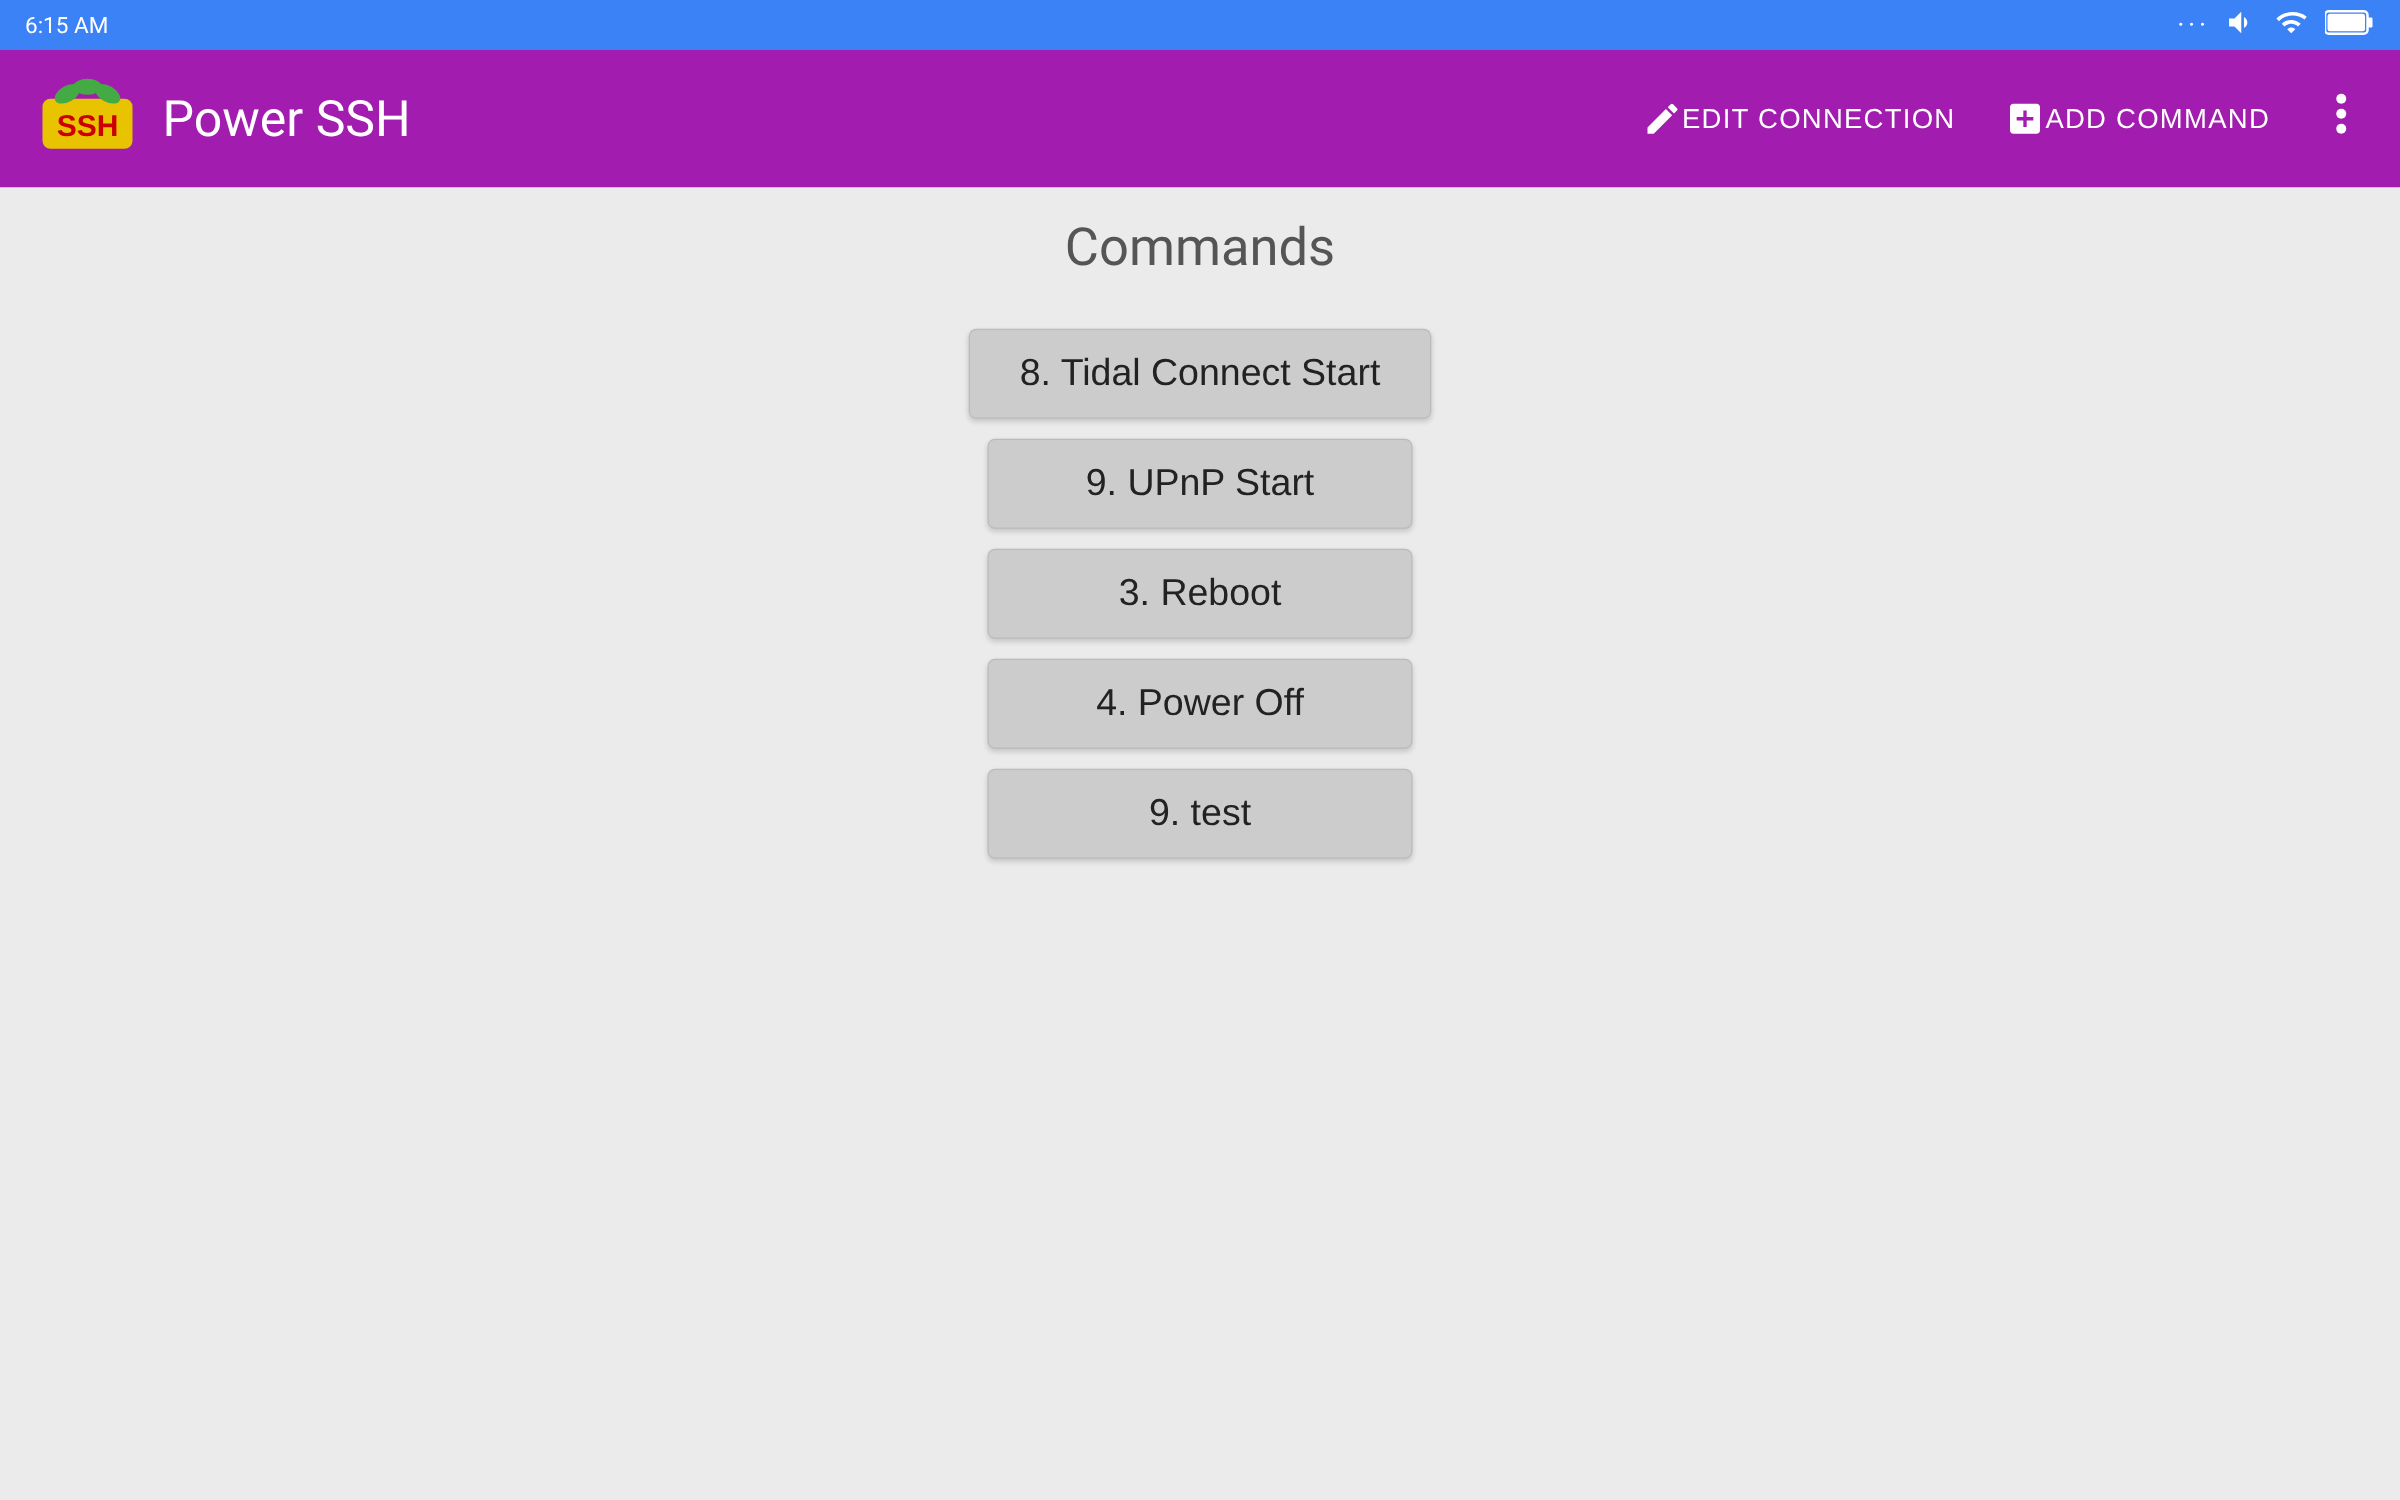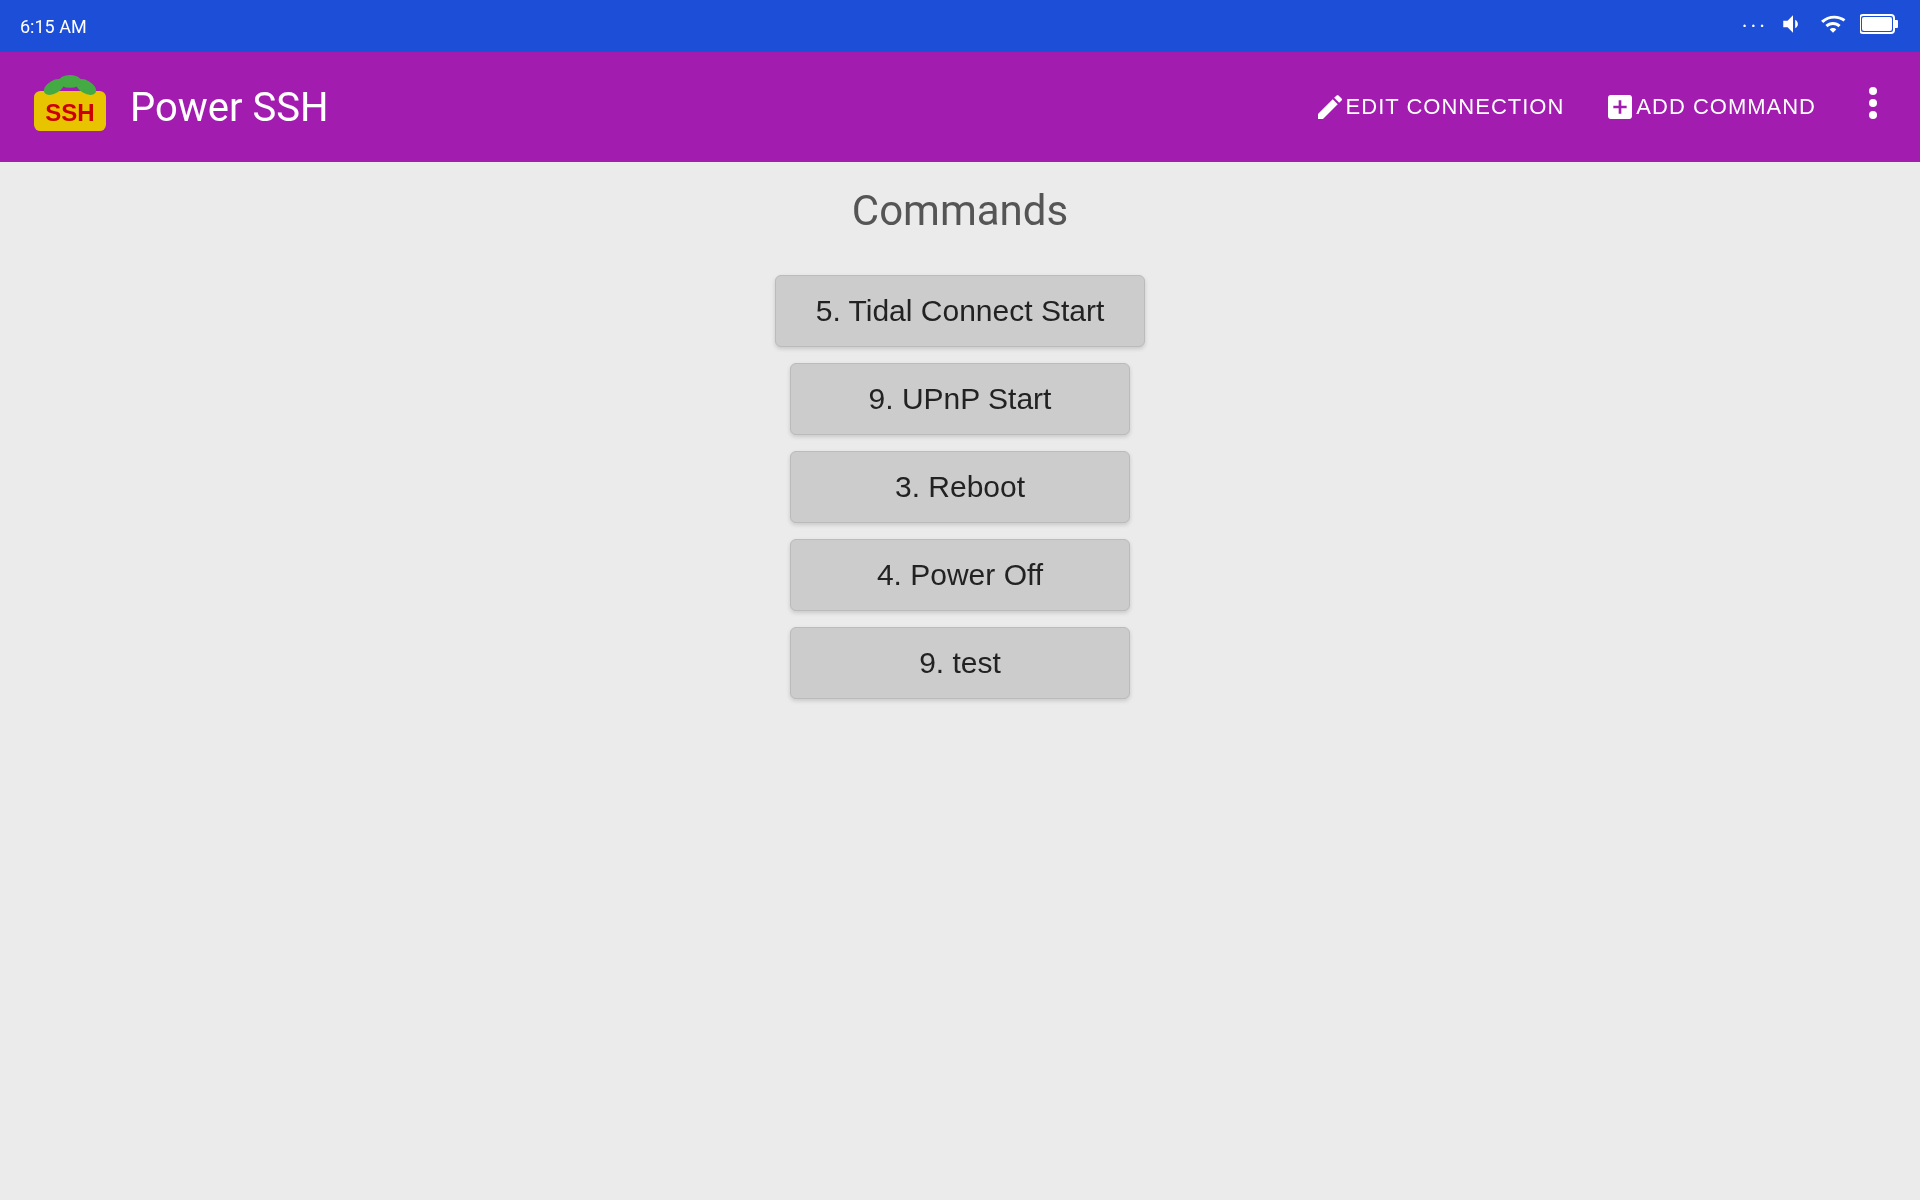--- a/index.html
+++ b/index.html
@@ -12,22 +12,22 @@
       width: 1920px;
       height: 1200px;
       font-family: 'Roboto', Arial, sans-serif;
       background: #e8e8e8;
       overflow: hidden;
     }
 
     
     .status-bar {
       width: 100%;
-      height: 52px;
-      background: #1d4ed8;
+      height: 40px;
+      background: #3b82f6;
       display: flex;
       align-items: center;
       justify-content: space-between;
       padding: 0 20px;
       color: white;
       font-size: 18px;
     }
 
     .status-bar-left {
       display: flex;
@@ -211,19 +211,19 @@
       </svg>
     </div>
   </div>
 </div>
 
 <div class="main-content">
   <h2 class="page-title">Commands</h2>
 
   <div class="commands-list" id="commands-container">
 
-  <button class="command-btn">5. Tidal Connect Start</button>
+  <button class="command-btn">8. Tidal Connect Start</button>
       <button class="command-btn">9. UPnP Start</button>
       <button class="command-btn">3. Reboot</button>
       <button class="command-btn">4. Power Off</button>
       <button class="command-btn">9. test</button>
     </div>
 </div>
 
 </body></html>

